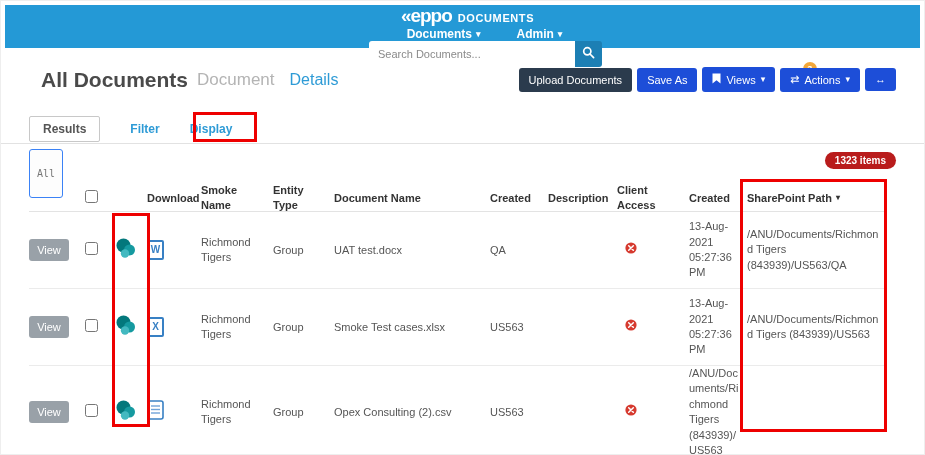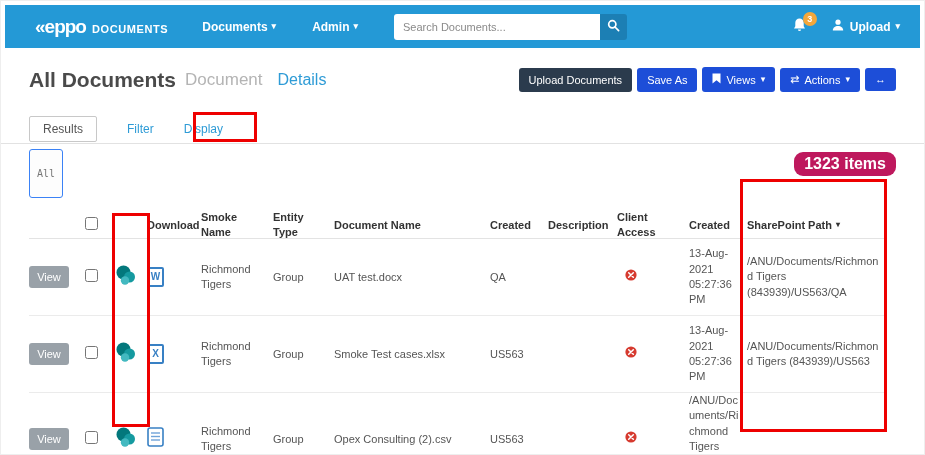--- a/index.html
+++ b/index.html
@@ -6,21 +6,21 @@
   .page {
     position: relative; width: 925px; height: 455px; background: #fff;
     font-family: "Liberation Sans", sans-serif; overflow: hidden;
     border: 1px solid #eee; box-sizing: border-box;
   }
 
   
   .topbar {
     position: absolute; top: 4px; left: 4px; right: 4px; height: 43px;
     background: #2499d6; color: #fff; display: flex; align-items: center;
-    padding: 0 20px 0 30px; box-sizing: border-box;
+    padding: 0 20px 0 30px; box-sizing: border-box; flex-direction: column;
   }
   .logo { display: flex; align-items: baseline; cursor: pointer; }
   .logo-main { font-size: 19px; font-weight: bold; letter-spacing: -1px; }
   .logo-sub { font-size: 11px; font-weight: bold; letter-spacing: .6px; margin-left: 6px; }
   .nav { display: flex; gap: 36px; margin-left: 34px; font-size: 12px; font-weight: bold; }
   .nav-item { display: flex; align-items: center; gap: 4px; cursor: pointer; }
   .caret { font-size: 9px; line-height: 1; }
   .searchbox { display: flex; margin-left: 36px; }
   .search-input {
     width: 206px; height: 26px; border: none; border-radius: 3px 0 0 3px;
@@ -36,62 +36,62 @@
   .topbar-right { margin-left: auto; display: flex; align-items: center; gap: 24px; }
   .bell-wrap { position: relative; cursor: pointer; display: flex; }
   .notif-badge {
     position: absolute; top: -5px; right: -10px; background: #f3a73a; color: #fff;
     font-size: 9px; font-weight: bold; width: 14px; height: 14px; border-radius: 50%;
     display: flex; align-items: center; justify-content: center;
   }
   .user-menu { display: flex; align-items: center; gap: 5px; font-size: 12px; font-weight: bold; cursor: pointer; }
 
   
-  .titlebar { position: absolute; top: 66px; left: 28px; right: 28px; display: flex; align-items: center; }
+  .titlebar { position: absolute; top: 66px; left: 40px; right: 28px; display: flex; align-items: center; }
   .page-title { font-size: 21px; color: #4a4a4a; margin: 0; font-weight: bold; }
   .page-subtitle { font-size: 17px; color: #b4b4b4; margin-left: 9px; }
   .details-link { font-size: 16px; color: #2e9bd6; margin-left: 15px; cursor: pointer; text-decoration: none; }
   .actionbar { margin-left: auto; display: flex; gap: 5px; align-items: center; }
   .btn {
     border: none; border-radius: 3px; color: #fff; font-size: 11px;
     padding: 6px 10px; display: flex; align-items: center; gap: 5px;
     cursor: pointer; font-family: "Liberation Sans", sans-serif;
   }
   .btn.dark { background: #2b3b4d; }
   .btn.gray { background: #1d4ed8; }
   .glyph { font-size: 11px; line-height: 1; }
 
   
-  .tabs { position: absolute; top: 115px; left: 28px; display: flex; align-items: center; gap: 30px; }
+  .tabs { position: absolute; top: 115px; left: 28px; display: flex; align-items: center; gap: 30px; font-weight: bold; }
   .tab.active {
     border: 1px solid #c8c8c8; background: #fff; padding: 5px 13px;
     font-size: 12px; color: #555; border-radius: 2px; cursor: pointer;
   }
   .tab.link { font-size: 12px; color: #2e9bd6; cursor: pointer; }
   .tabs-rule { position: absolute; top: 142px; left: 0; right: 0; border-top: 1px solid #e2e2e2; }
 
   
   .all-chip {
     position: absolute; top: 148px; left: 28px; padding: 18px 7px;
     border: 1px solid #3b82f6; border-radius: 3px; color: #777;
     font-family: "DejaVu Sans Mono", monospace; font-size: 10px; cursor: pointer; background: #fdfdfd;
   }
   .items-badge {
-    position: absolute; top: 151px; right: 28px; background: #be185d; color: #fff;
-    font-size: 16px; font-weight: bold; padding: 3px 10px; border-radius: 9px;
+    position: absolute; top: 151px; right: 28px; background: #b91c1c; color: #fff;
+    font-size: 10px; font-weight: bold; padding: 3px 10px; border-radius: 9px;
   }
 
   
   .table { position: absolute; top: 184px; left: 28px; width: 858px; font-size: 11px; color: #555; }
   .trow {
     display: grid;
     grid-template-columns: 56px 30px 32px 54px 72px 61px 156px 58px 69px 72px 58px 140px;
     align-items: center;
   }
-  .trow.head { height: 26px; border-bottom: 1px solid #e3e3e3; margin-top: 27px; }
+  .trow.head { height: 26px; border-bottom: 1px solid #e3e3e3; }
   .trow.item { min-height: 76px; border-bottom: 1px solid #ebebeb; }
   .cell { padding-right: 8px; box-sizing: border-box; line-height: 1.35; overflow: hidden; }
   .th { font-weight: bold; color: #333; cursor: pointer; }
   .th-sp { display: flex; align-items: center; gap: 4px; }
   .sort { font-size: 8px; color: #333; }
   .view-btn {
     background: #99a1a8; color: #fff; border: none; border-radius: 3px;
     font-size: 11px; padding: 5px 0; width: 40px; cursor: pointer;
     font-family: "Liberation Sans", sans-serif;
   }

